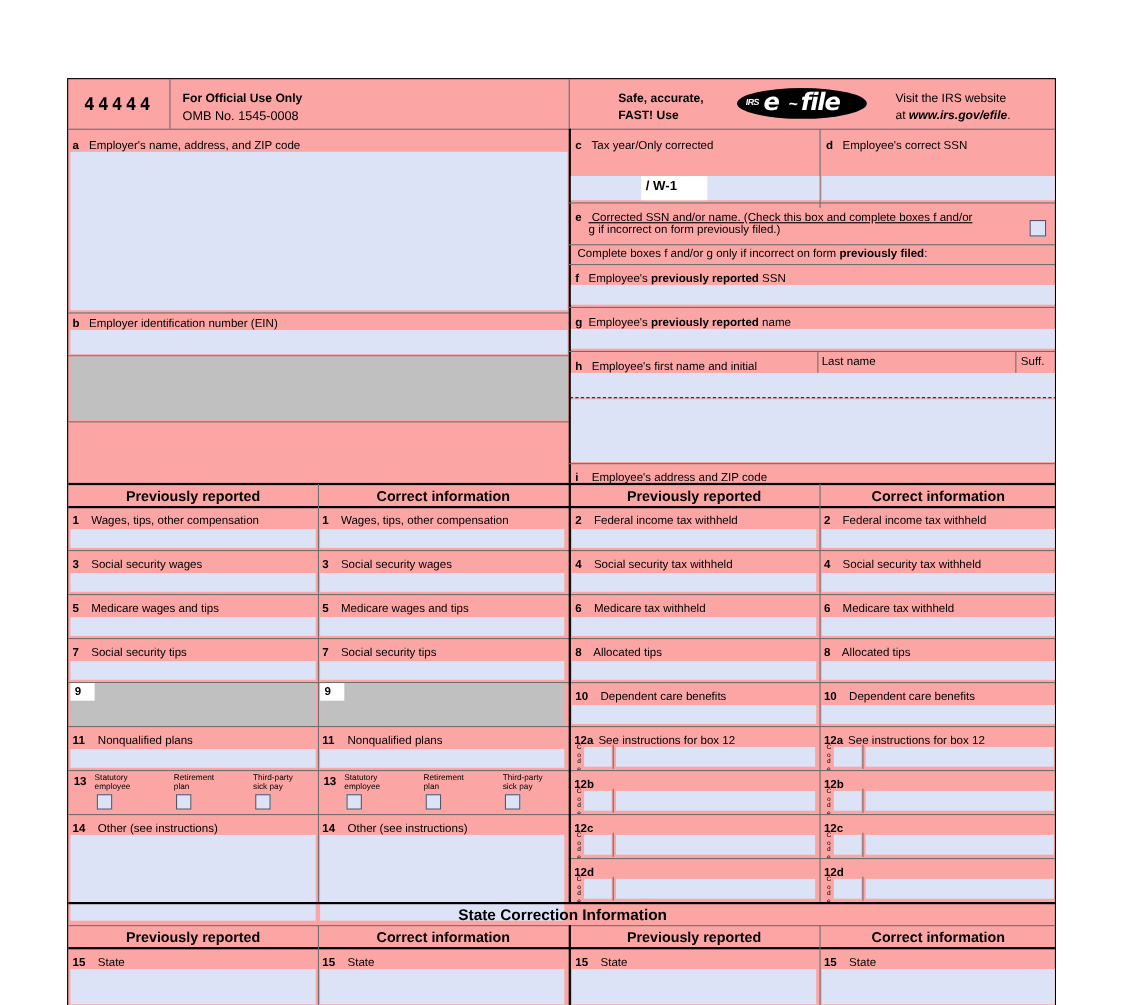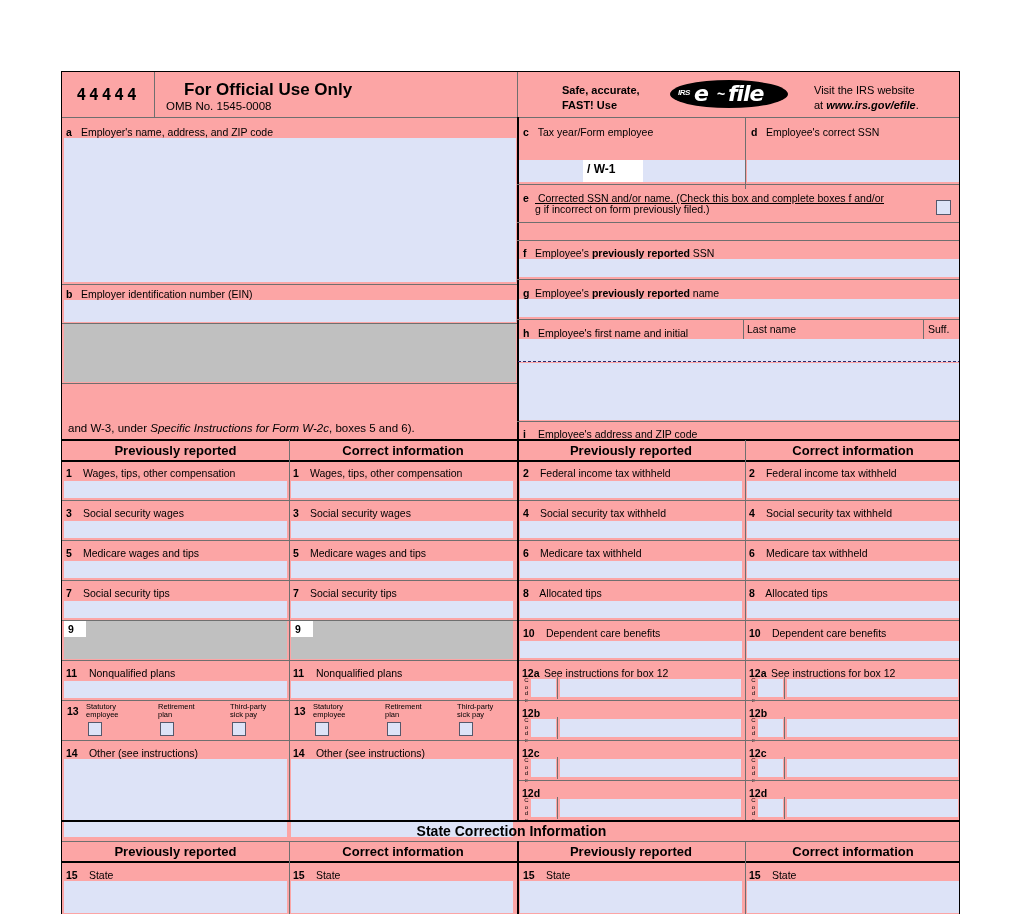--- a/index.html
+++ b/index.html
@@ -81,55 +81,55 @@
 </style>
 </head>
 <body>
 
 <div id="form">
     <div class="hair" style="left:0px;top:45px;width:899px;height:1px;"></div>
     <div class="hair" style="left:92px;top:0px;width:1px;height:45px;"></div>
     <div class="hair" style="left:455px;top:0px;width:1px;height:45px;"></div>
     <div style="position:absolute;left:0px;top:15px;"></div>
     <div style="position:absolute;left:0px;top:13px;width:92px;font-family:&quot;DejaVu Sans Mono&quot;, monospace;font-size:16px;letter-spacing:3px;font-weight:bold;text-align:center;" id="ctrlnum" class="">44444</div>
-    <div class="lbl" style="position:absolute;left:104px;top:12px;font-size:17px;margin-left:18px;"><b>For Official Use Only</b></div>
+    <div class="lbl" style="position:absolute;left:104px;top:12px;font-size:11px;"><b>For Official Use Only</b></div>
     <div class="lbl" style="position:absolute;left:104px;top:28px;font-size:11.5px;">OMB No. 1545-0008</div>
     <div class="lbl" style="position:absolute;left:500px;top:12px;font-size:11px;"><b>Safe, accurate,</b></div>
     <div class="lbl" style="position:absolute;left:500px;top:27px;font-size:11px;"><b>FAST! Use</b></div>
     <div class="efile-wrap" style="left:608px;top:8px;">
       <div class="efile">
         <span class="irs">IRS</span>
         <span class="ef">e<span style="display:inline-block;width:20px"></span>file</span>
         <span class="tilde">~</span>
       </div>
     </div>
     <div class="lbl" style="position:absolute;left:752px;top:12px;font-size:11px;">Visit the IRS website</div>
     <div class="lbl" style="position:absolute;left:752px;top:27px;font-size:11px;">at <b><i>www.irs.gov/efile</i></b>.</div>
     <div style="position:absolute;left:4px;top:50px;"><span class="num" style="display:inline-block;width:12px;">a</span><span class="lbl"> Employer's name, address, and ZIP code</span></div>
     <div class="cell blue" style="left:2px;top:66px;width:452px;height:144px;"></div>
     <div class="hair" style="left:0px;top:212px;width:455px;height:1px;"></div>
     <div style="position:absolute;left:4px;top:212px;"><span class="num" style="display:inline-block;width:12px;">b</span><span class="lbl"> Employer identification number (EIN)</span></div>
     <div class="cell blue" style="left:2px;top:228px;width:452px;height:22px;"></div>
     <div class="hair" style="left:0px;top:251px;width:455px;height:1px;"></div>
     <div class="cell gray" style="left:2px;top:252px;width:452px;height:58px;"></div>
     <div class="hair" style="left:0px;top:311px;width:455px;height:1px;"></div>
-    <div class="lbl" style="position:absolute;left:6px;top:350px;font-size:11.5px;">and W-3, under <i>Specific Instructions for Form W-2c</i>, boxes 5 and 6).</div>
     <div class="heavy" style="left:455px;top:45px;width:1.6px;height:322px;"></div>
     <div class="hair" style="left:683px;top:46px;width:1px;height:71px;"></div>
-    <div style="position:absolute;left:461px;top:50px;"><span class="num" style="display:inline-block;width:12px;">c</span><span class="lbl"> Tax year/Form employee</span></div>
+    <div style="position:absolute;left:461px;top:50px;"><span class="num" style="display:inline-block;width:12px;">c</span><span class="lbl"> Tax year/Only corrected</span></div>
     <div class="cell blue" style="left:457px;top:88px;width:226px;height:22px;"></div>
     <div style="position:absolute;left:521px;top:88px;width:60px;height:22px;background:#fff;"></div>
     <div class="lbl" style="position:absolute;left:525px;top:91px;font-size:12px;"><b>/ W-1</b></div>
     <div style="position:absolute;left:689px;top:50px;"><span class="num" style="display:inline-block;width:12px;">d</span><span class="lbl"> Employee's correct SSN</span></div>
     <div class="cell blue" style="left:685px;top:88px;width:212px;height:22px;"></div>
     <div class="hair" style="left:455px;top:112px;width:444px;height:1px;"></div>
     <div style="position:absolute;left:461px;top:116px;text-decoration:underline;"><span class="num" style="display:inline-block;width:12px;">e</span><span class="lbl"> Corrected SSN and/or name. (Check this box and complete boxes f and/or</span></div>
     <div class="lbl" style="position:absolute;left:473px;top:131px;">g if incorrect on form previously filed.)</div>
     <div class="cbox" style="left:874px;top:128px;width:15px;height:15px;"></div>
     <div class="hair" style="left:455px;top:150px;width:444px;height:1px;"></div>
+    <div class="lbl" style="position:absolute;left:463px;top:153px;">Complete boxes f and/or g only if incorrect on form <b>previously filed</b>:</div>
     <div class="hair" style="left:455px;top:168px;width:444px;height:1px;"></div>
     <div style="position:absolute;left:461px;top:171px;"><span class="num" style="display:inline-block;width:12px">f</span><span class="lbl">Employee's <b>previously reported</b> SSN</span></div>
     <div class="cell blue" style="left:457px;top:187px;width:440px;height:18px;"></div>
     <div class="hair" style="left:455px;top:207px;width:444px;height:1px;"></div>
     <div style="position:absolute;left:461px;top:211px;"><span class="num" style="display:inline-block;width:12px">g</span><span class="lbl">Employee's <b>previously reported</b> name</span></div>
     <div class="cell blue" style="left:457px;top:227px;width:440px;height:18px;"></div>
     <div class="hair" style="left:455px;top:247px;width:444px;height:1px;"></div>
     <div style="position:absolute;left:461px;top:251px;"><span class="num" style="display:inline-block;width:12px;">h</span><span class="lbl"> Employee's first name and initial</span></div>
     <div class="lbl" style="position:absolute;left:685px;top:251px;">Last name</div>
     <div class="lbl" style="position:absolute;left:866px;top:251px;">Suff.</div>

